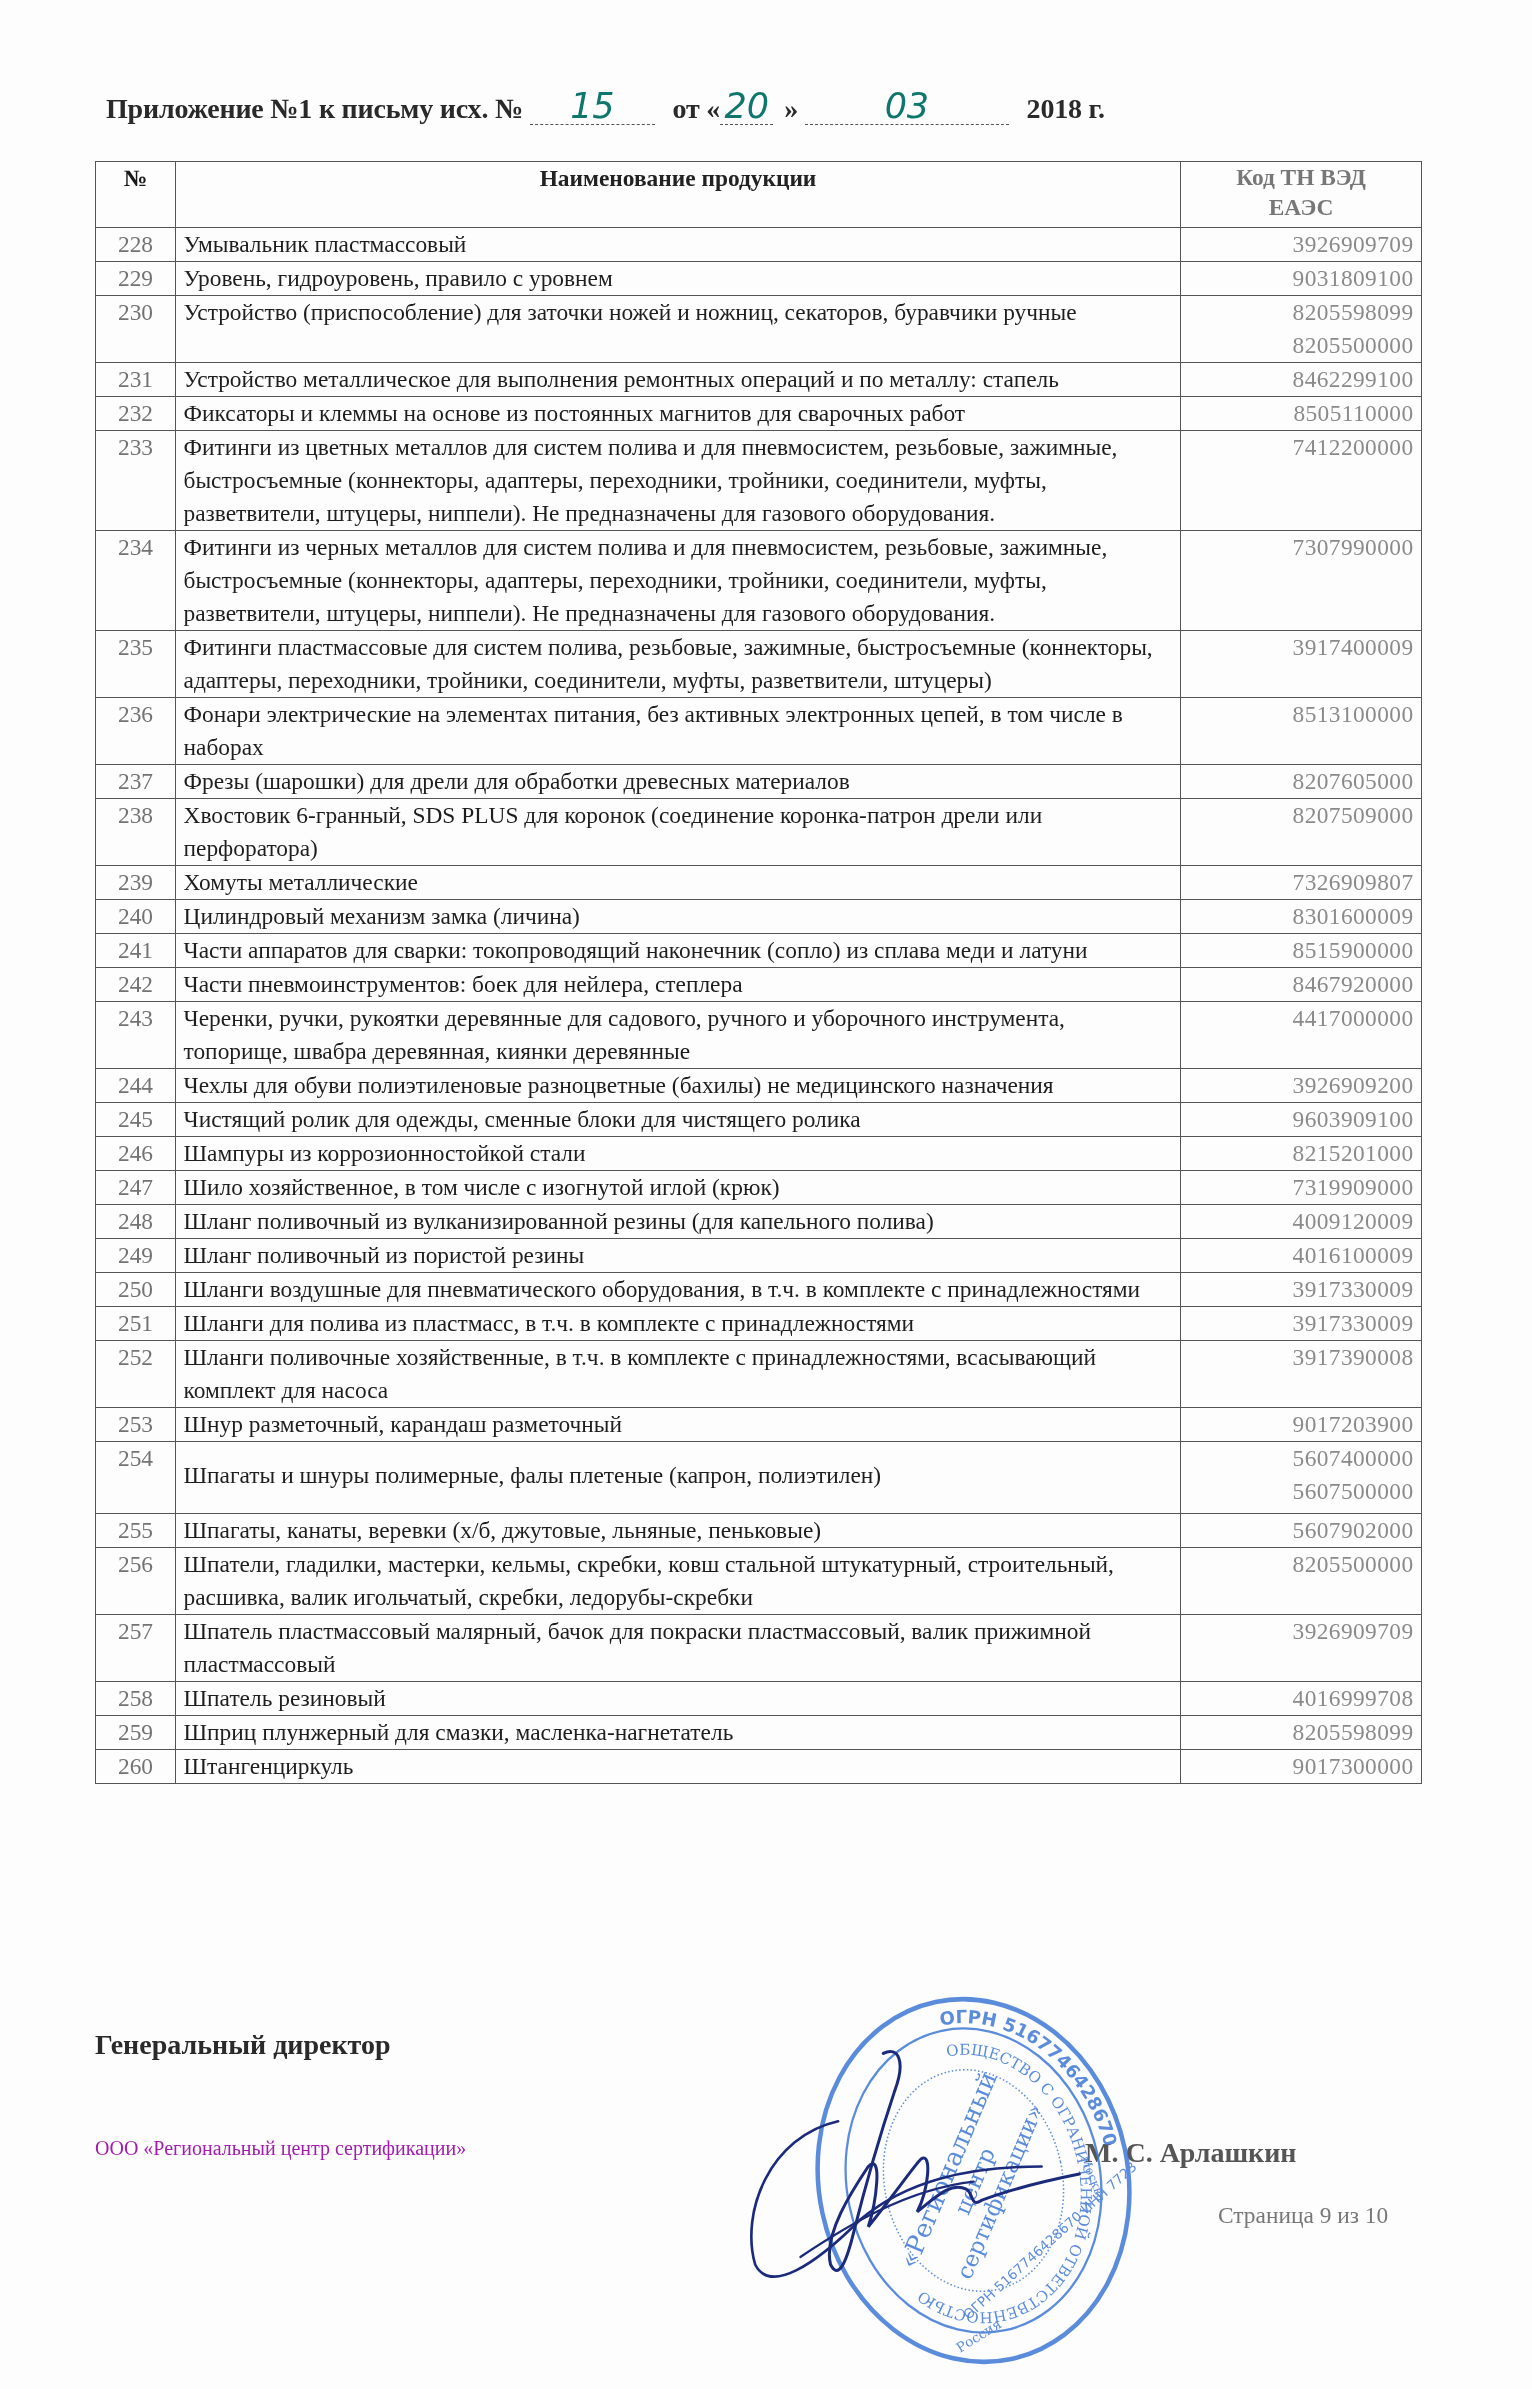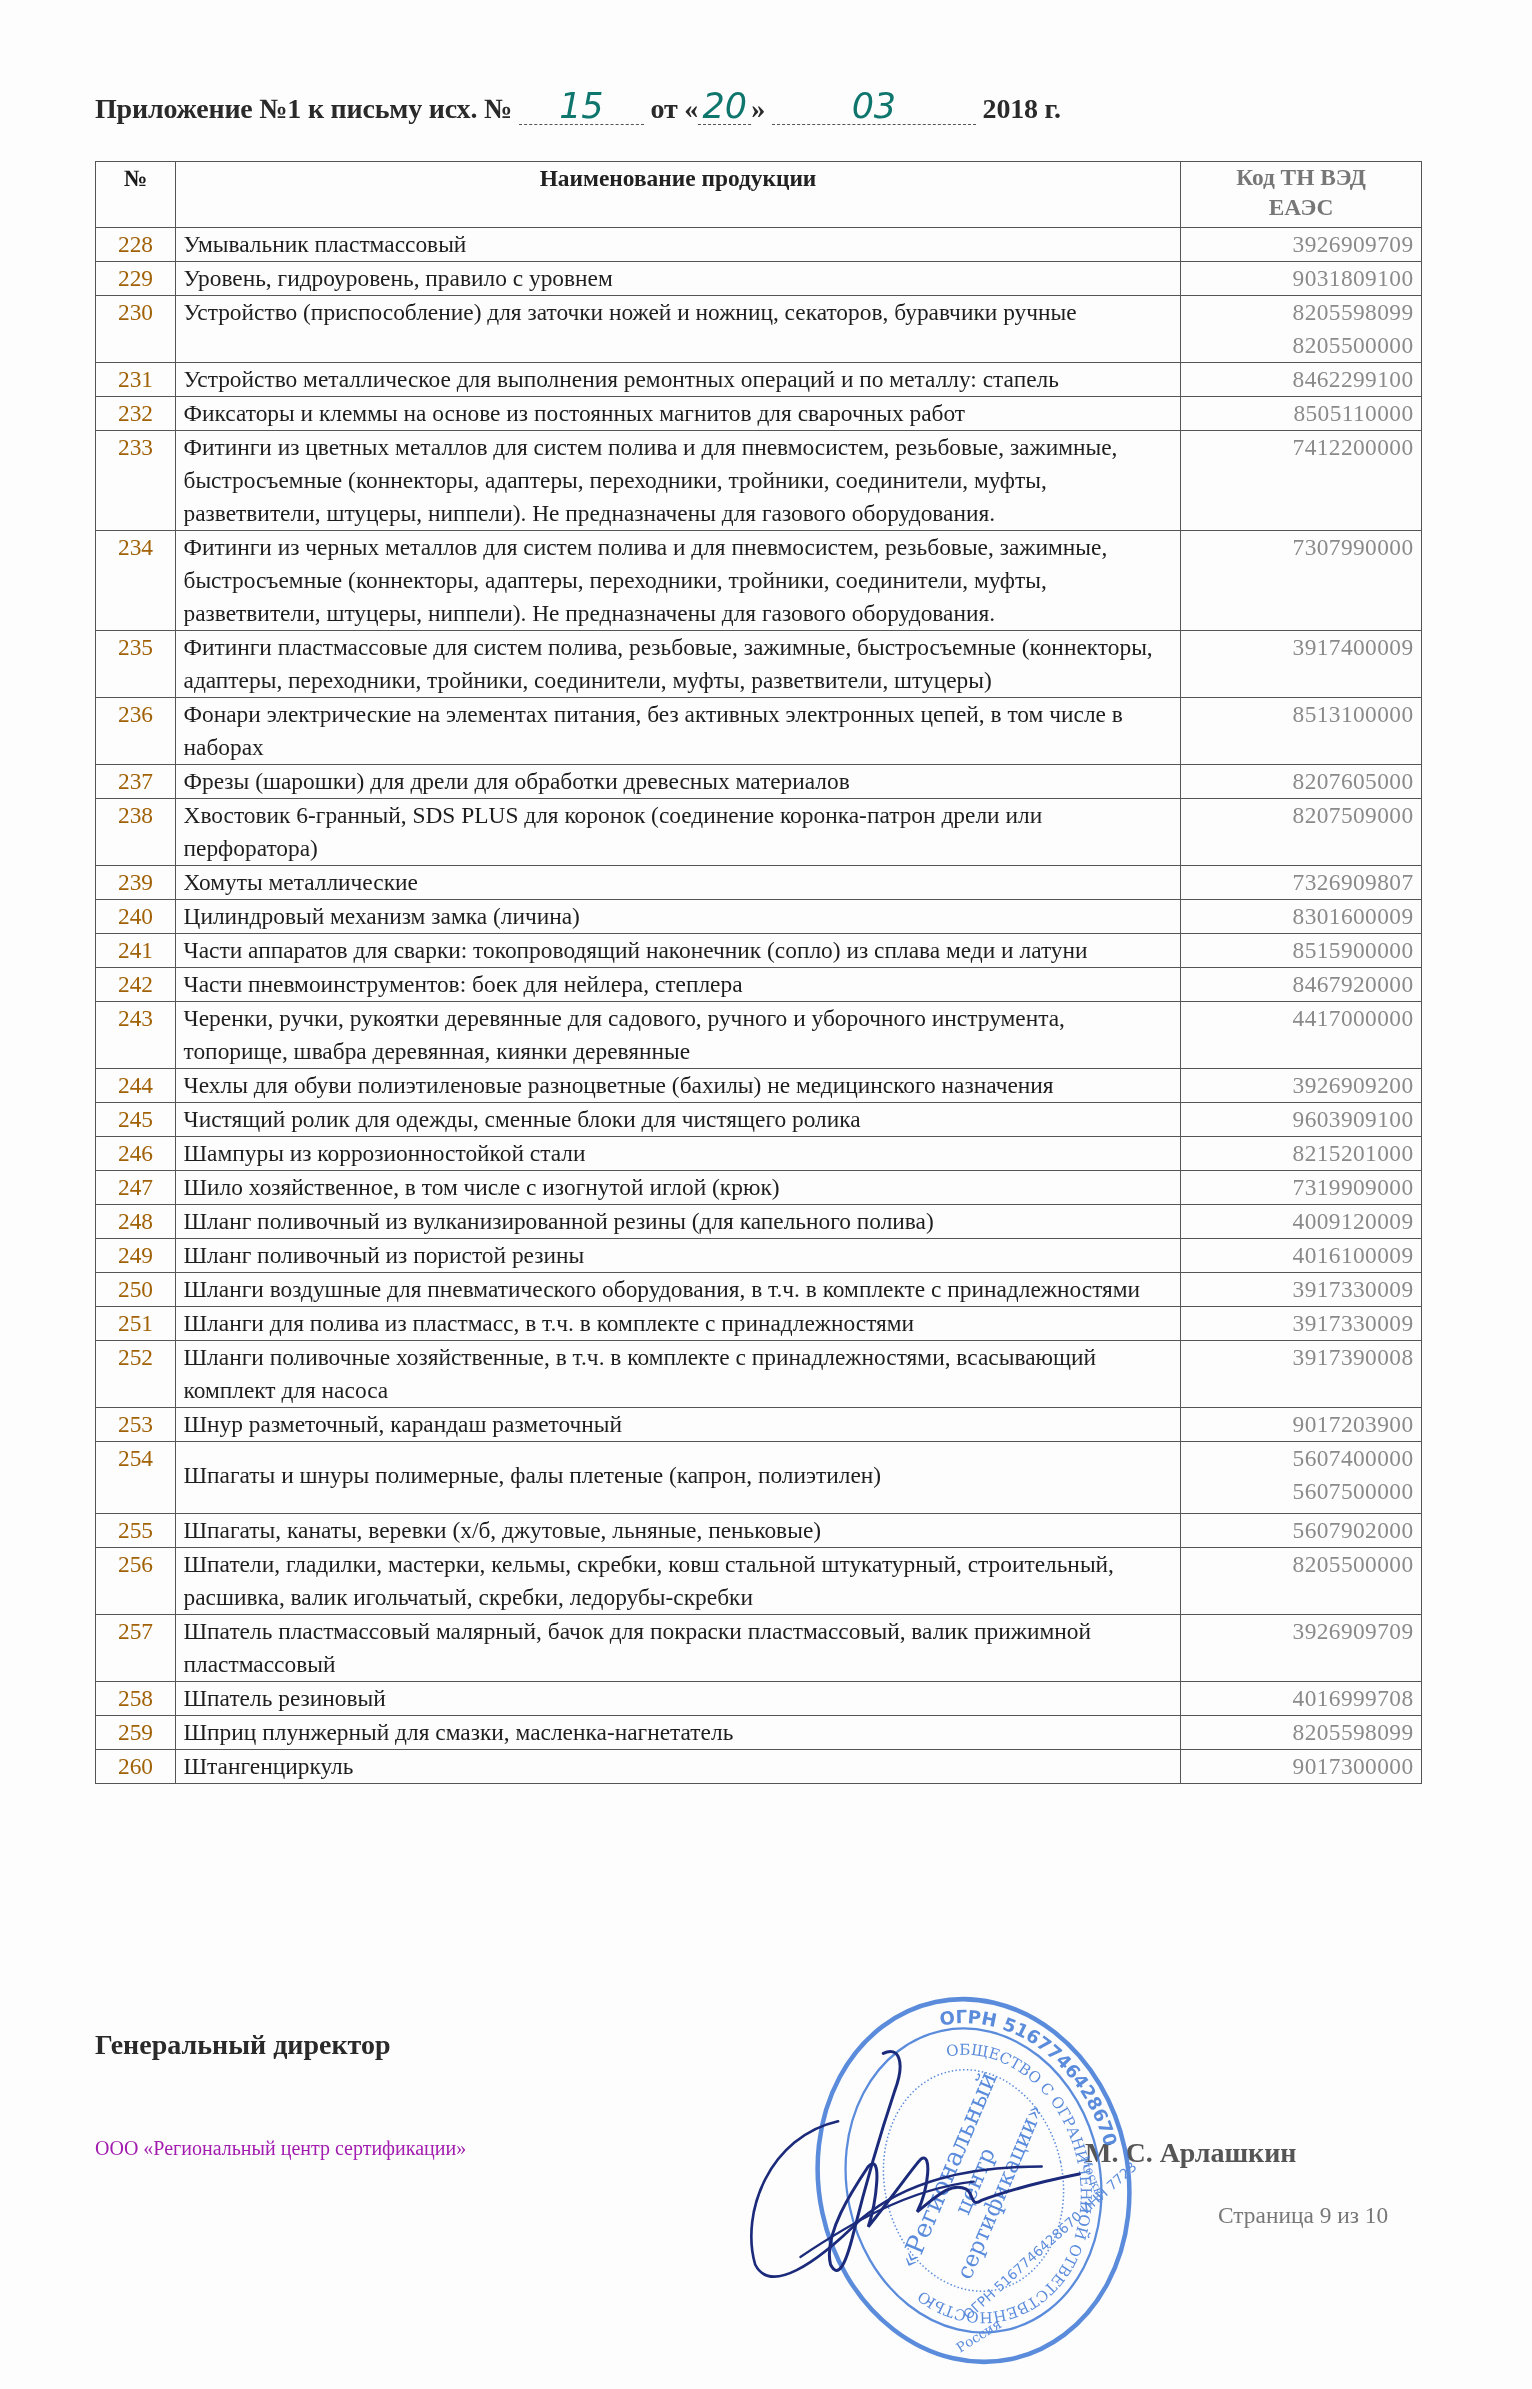--- a/index.html
+++ b/index.html
@@ -16,38 +16,38 @@
   }
   .heading .blank {
     display: inline-block; border-bottom: 1.5px dashed #555;
     text-align: center; position: relative;
     font-family: "DejaVu Sans", sans-serif; font-weight: normal; font-style: italic;
     color: #0f766e; font-size: 35px; line-height: 1; vertical-align: baseline;
   }
   .heading .b-num { width: 125px; }
   .heading .b-day { width: 53px; }
   .heading .b-month { width: 204px; }
-  .heading .plain { font-weight: bold; }
+  .heading .plain { font-weight: bold; margin-left: 11px; }
 
   table.main {
     position: absolute; left: 95px; top: 161px;
     width: 1325px; border-collapse: collapse; table-layout: fixed;
     font-size: 23.4px; line-height: 33px;
   }
   table.main td, table.main th {
     border: 1.5px solid #555; padding: 0 7.5px; vertical-align: top;
   }
   table.main col.c-num { width: 80px; }
   table.main col.c-name { width: 1005px; }
   table.main col.c-code { width: 241px; }
   table.main th { font-weight: bold; height: 65px; }
   th.h-num { text-align: center; vertical-align: top; padding-top: 3px; font-weight: normal; }
   th.h-name { text-align: center; vertical-align: middle; padding-top: 10.6px; color: #222; }
   th.h-code { text-align: center; vertical-align: top; font-weight: normal; color: #777; line-height: 30px; padding-top: 1.5px; }
-  td.num { text-align: center; color: #a16207; }
+  td.num { text-align: center; color: #737373; }
   td.name { color: #1e1e1e; margin-top: 33px; }
   td.code { text-align: right; vertical-align: middle; color: #8a8a8a; letter-spacing: 0.4px; padding-right: 6px; }
   td.code.top { vertical-align: top; }
   td.code .line { display: block; }
   td.name.middle { vertical-align: middle; }
 
   .footer-title {
     position: absolute; left: 95px; top: 2029px;
     font-size: 28px; font-weight: bold; color: #2a2a2a; text-align: right;
   }

